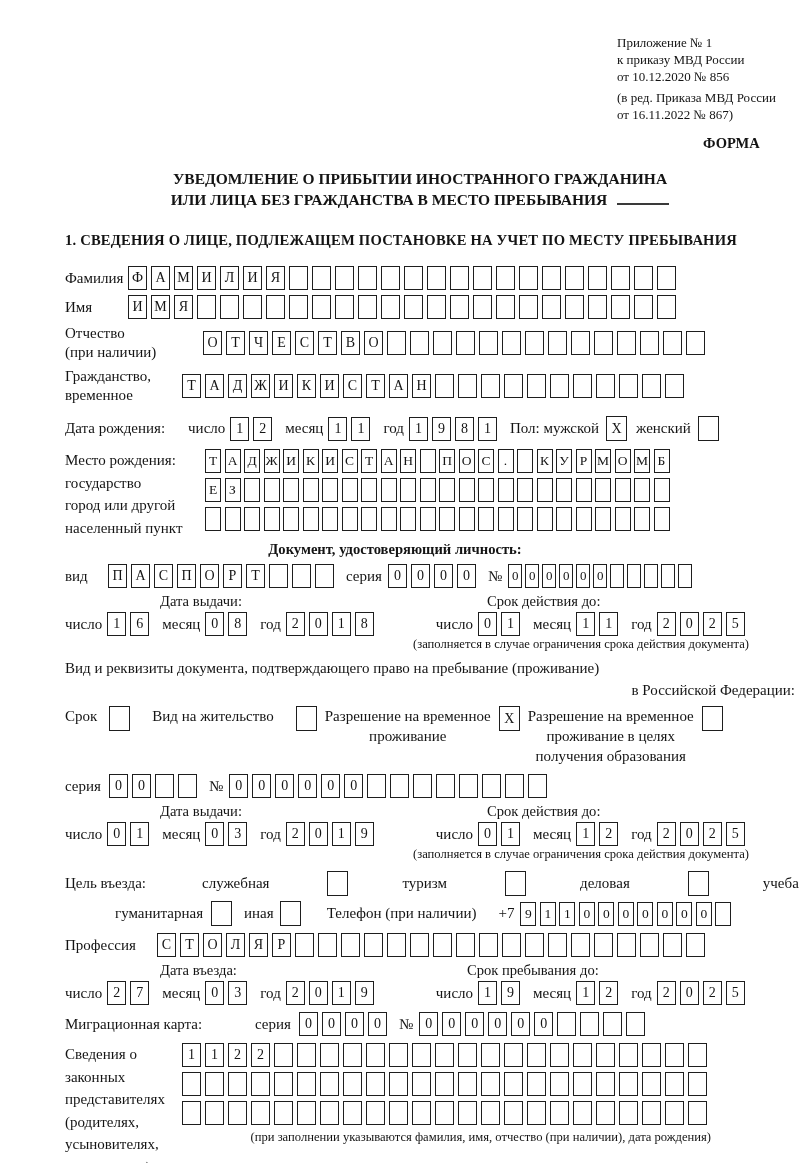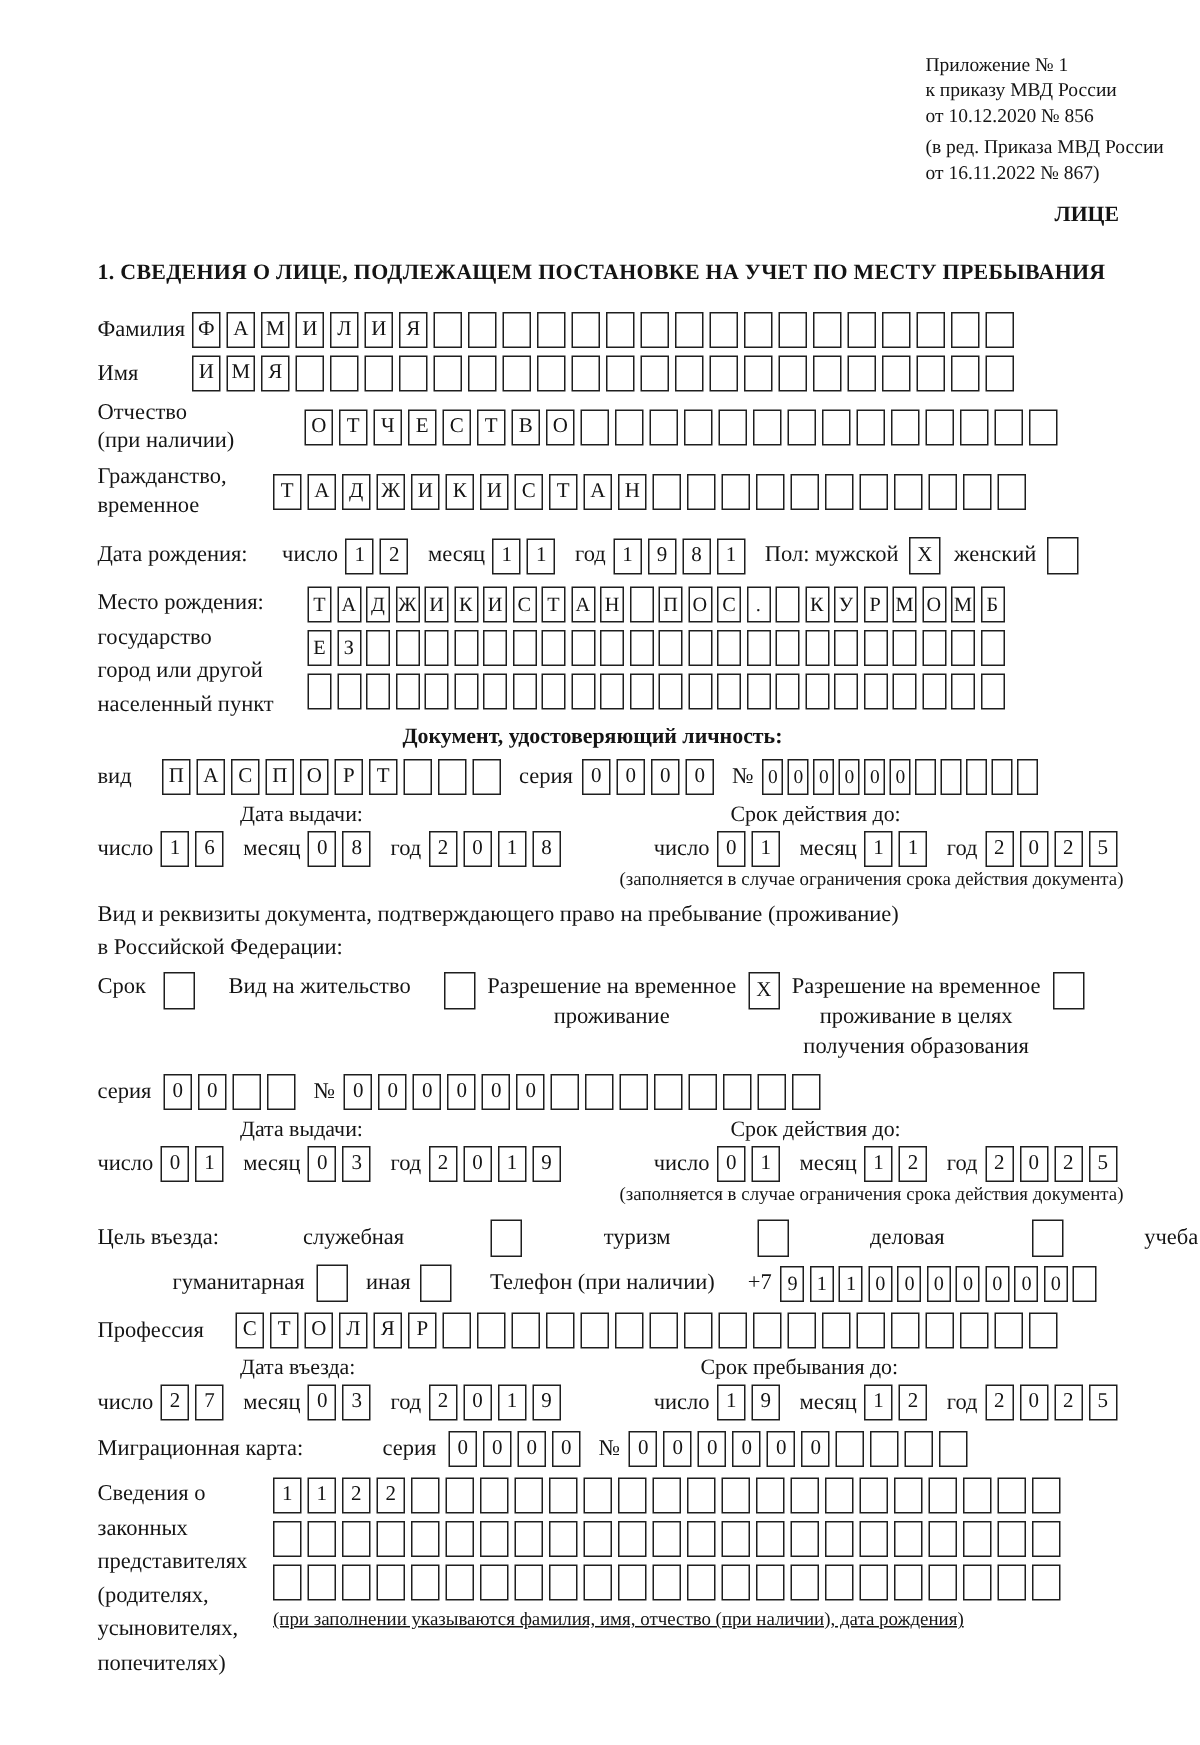--- a/index.html
+++ b/index.html
@@ -72,21 +72,21 @@
   .dl-right { margin-left:245px; }
   .dl-right2 { margin-left:230px; }
   .date-row { margin-top:2px; }
   .date-row .dlbl { margin-right:5px; }
   .date-row .dlbl2 { margin:0 5px 0 9px; }
   .gap-date { width:58px; flex:none; }
   .note-row { margin-top:1px; }
   .note { font-size:12.6px; margin-left:auto; margin-right:46px; }
 
   .reqs1 { margin-top:8px; }
-  .reqs2 { margin-top:5px; }
+  .reqs2 { margin-top:5px;text-align:right; }
 
   .r-visa { margin-top:7px; align-items:flex-start; line-height:20px; }
   .r-visa .multi { text-align:center; flex:none; margin:0 8px; }
   .r-visa .gap1 { width:12px; flex:none; }
   .r-visa .gap2 { width:22px; flex:none; }
 
   .r-rvpser { margin-top:8px; }
   .r-rvpser .mid { margin:0 6px 0 8px; }
   .r-rvpser .first { margin-right:8px; }
 
@@ -102,38 +102,44 @@
   .r-prof { margin-top:7px; }
 
   .r-migr { margin-top:7px; }
   .r-migr .mlab { width:150px; flex:none; }
   .r-migr .mid { margin:0 6px 0 8px; }
   .r-migr .first { margin:0 8px 0 40px; }
 
   .reps-block { display:flex; margin-top:7px; align-items:flex-start; }
   .reps-labels { width:117px; flex:none; line-height:22.5px; }
   .reps-rows .cells { margin-bottom:5px; }
-  .reps-note { font-size:12.6px; text-align:left; margin-top:4px; white-space:nowrap;text-decoration:underline; }
+  .reps-note { font-size:12.6px; text-align:right; margin-top:4px; white-space:nowrap; }
 </style>
 </head>
 <body>
 
 <div class="page">
 
   <div class="hdr-right">
     <div>Приложение № 1</div>
     <div>к приказу МВД России</div>
     <div>от 10.12.2020 № 856</div>
     <div class="grp2">
       <div>(в ред. Приказа МВД России</div>
       <div>от 16.11.2022 № 867)</div>
     </div>
   </div>
-  <div class="forma">ЛИЦЕ</div>
-
+  <div class="forma">ФОРМА</div>
+
+  <div class="title">
+    <div>УВЕДОМЛЕНИЕ О ПРИБЫТИИ ИНОСТРАННОГО ГРАЖДАНИНА</div>
+    <div>
+      <span>ИЛИ ЛИЦА БЕЗ ГРАЖДАНСТВА В МЕСТО ПРЕБЫВАНИЯ</span><span class="title-underline"></span>
+    </div>
+  </div>
 
   <div class="sec-title">1. СВЕДЕНИЯ О ЛИЦЕ, ПОДЛЕЖАЩЕМ ПОСТАНОВКЕ НА УЧЕТ ПО МЕСТУ ПРЕБЫВАНИЯ</div>
 
   <div class="row r-surname">
     <span class="lbl lbl-surname">Фамилия</span>
     <div class="cells">
         <span class="cell">Ф</span>
         <span class="cell">А</span>
         <span class="cell">М</span>
         <span class="cell">И</span>

